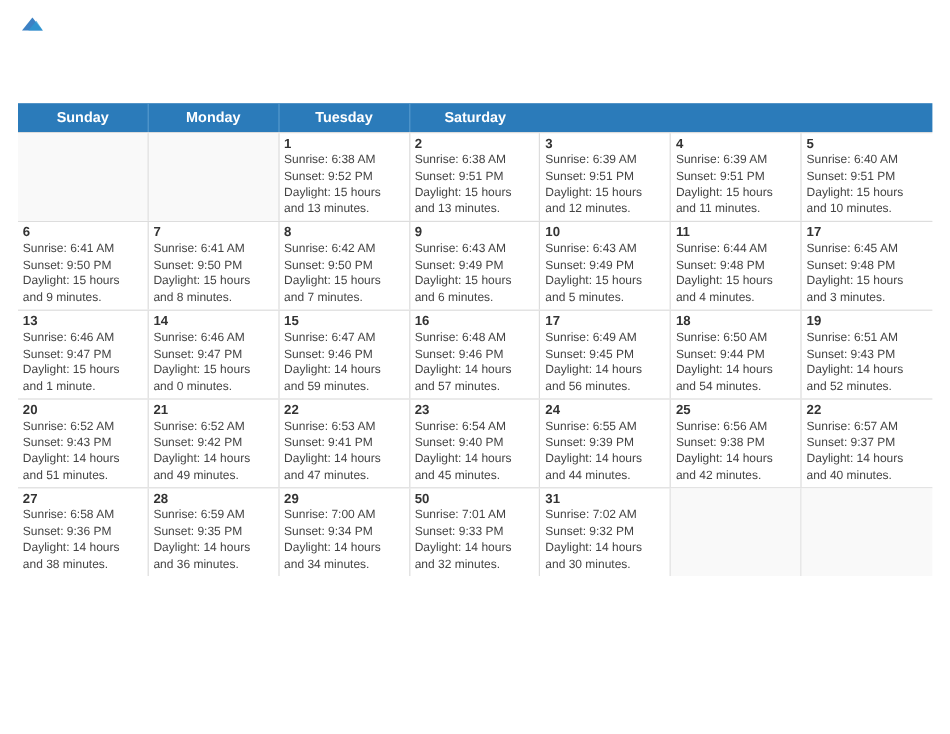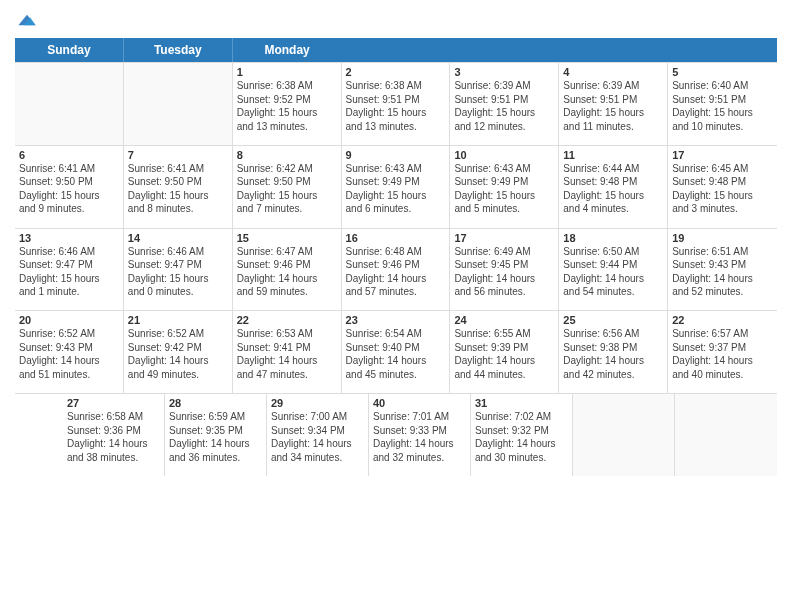--- a/index.html
+++ b/index.html
@@ -9,20 +9,21 @@
       font-family: Arial, sans-serif;
       background: #fff;
       overflow: hidden;
     }
     .page {
       width: 792px;
       height: 486px;
       padding: 10px 15px;
       display: flex;
       flex-direction: column;
+      gap: 48px;
     }
     .header {
       display: flex;
       justify-content: space-between;
       align-items: flex-start;
       margin-bottom: 8px;
     }
     .logo {
       display: flex;
       align-items: center;
@@ -80,21 +81,21 @@
       flex: 1;
       display: flex;
       flex-direction: column;
     }
     .cal-row {
       flex: 1;
       display: grid;
       grid-template-columns: repeat(7, 1fr);
       border-bottom: 1px solid #ddd;
     }
-    .cal-row:last-child { border-bottom: none; margin-left: 48px; }
+    .cal-row:last-child { border-bottom: none; }
     .cal-cell {
       border-right: 1px solid #ddd;
       padding: 3px 4px;
       font-size: 9px;
       color: #333;
       vertical-align: top;
       min-height: 0;
       overflow: hidden;
     }
     .cal-cell:last-child { border-right: none; }
@@ -134,22 +135,23 @@
     </div>
     <div class="title-block">
       <div class="month-title"></div>
       <div class="subtitle"></div>
     </div>
   </div>
 
   <div class="calendar">
     <div class="cal-header">
     <div class="cal-header-cell">Sunday</div>
+        <div class="cal-header-cell">Monday</div>
         <div class="cal-header-cell">Tuesday</div>
-        <div class="cal-header-cell">Monday</div>
+        <div class="cal-header-cell">Saturday</div>
       </div>
     <div class="cal-body">
     <div class="cal-row border-top">
           <div class="cal-cell empty"></div>
           <div class="cal-cell empty"></div>
           <div class="cal-cell">
             <span class="day-number">1</span>
             <div class="cell-text">Sunrise: 6:38 AM<br>Sunset: 9:52 PM<br>Daylight: 15 hours<br>and 13 minutes.</div>
           </div>
           <div class="cal-cell">
@@ -266,21 +268,21 @@
           </div>
           <div class="cal-cell">
             <span class="day-number">28</span>
             <div class="cell-text">Sunrise: 6:59 AM<br>Sunset: 9:35 PM<br>Daylight: 14 hours<br>and 36 minutes.</div>
           </div>
           <div class="cal-cell">
             <span class="day-number">29</span>
             <div class="cell-text">Sunrise: 7:00 AM<br>Sunset: 9:34 PM<br>Daylight: 14 hours<br>and 34 minutes.</div>
           </div>
           <div class="cal-cell">
-            <span class="day-number">40</span>
+            <span class="day-number">50</span>
             <div class="cell-text">Sunrise: 7:01 AM<br>Sunset: 9:33 PM<br>Daylight: 14 hours<br>and 32 minutes.</div>
           </div>
           <div class="cal-cell">
             <span class="day-number">31</span>
             <div class="cell-text">Sunrise: 7:02 AM<br>Sunset: 9:32 PM<br>Daylight: 14 hours<br>and 30 minutes.</div>
           </div>
           <div class="cal-cell empty"></div>
           <div class="cal-cell empty"></div>
         </div>
       </div>

